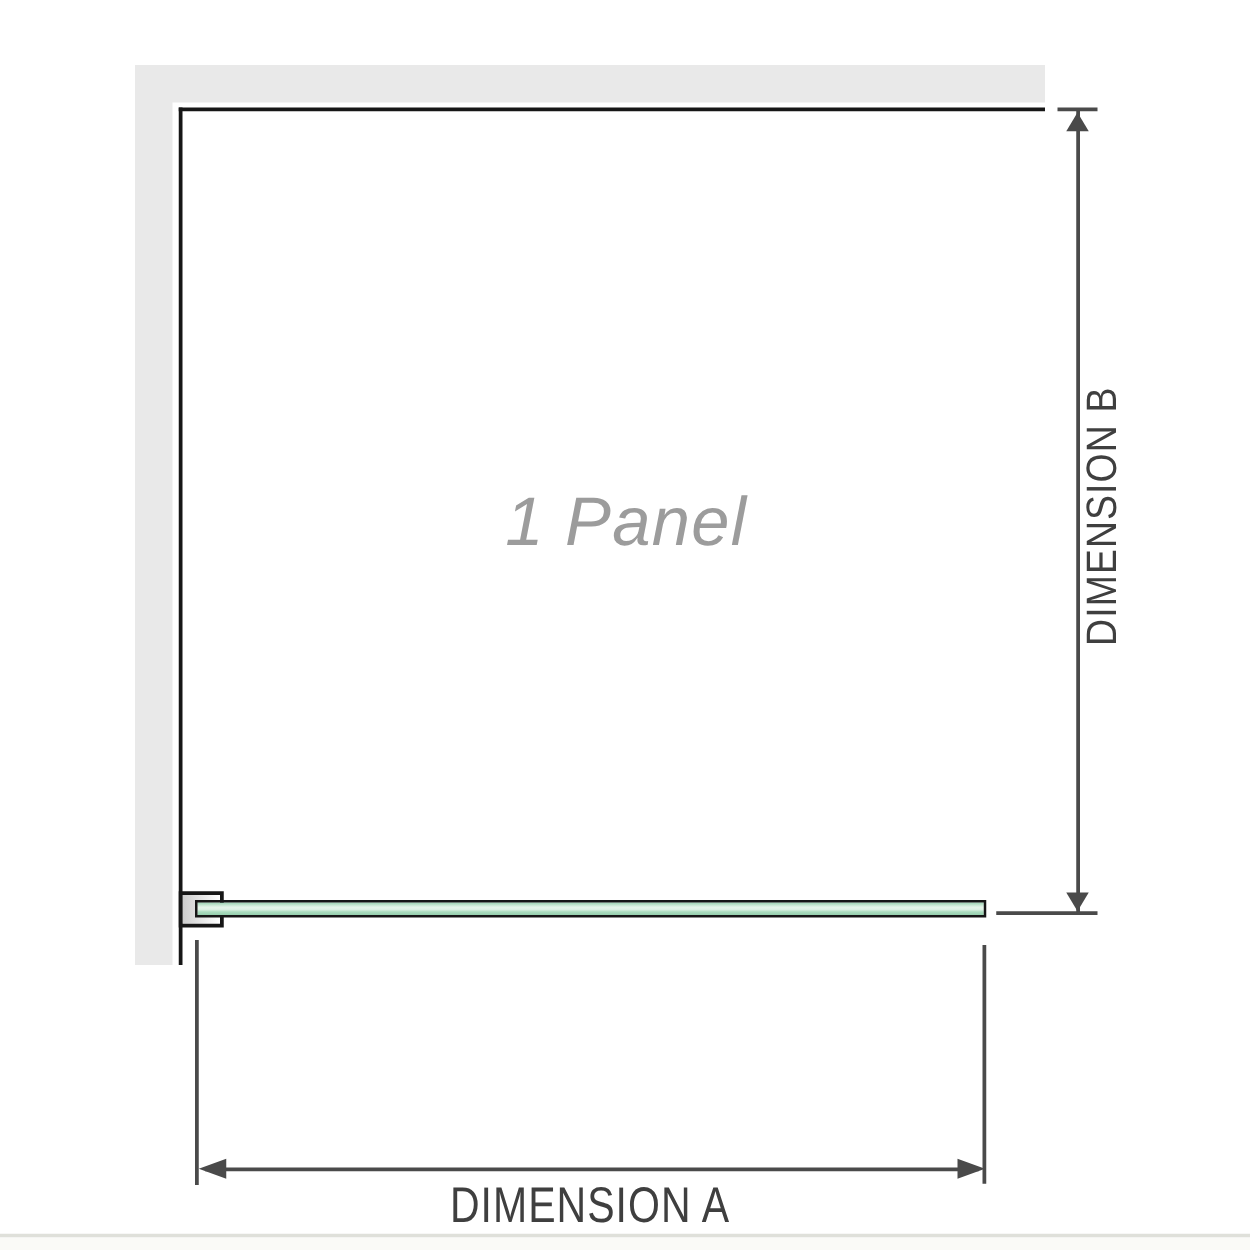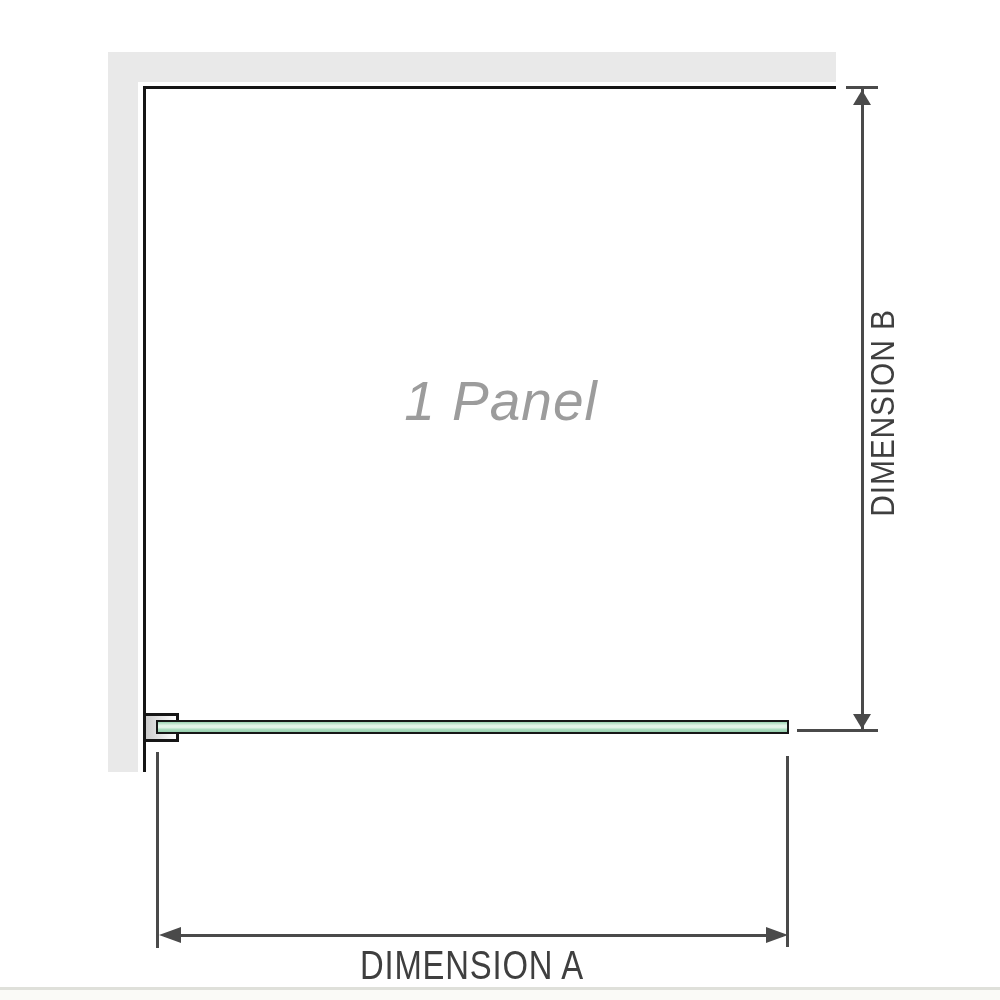--- a/index.html
+++ b/index.html
@@ -104,21 +104,21 @@
     left: 472px; top: 965px;
     transform: translate(-50%, -50%) scaleX(0.82);
     font-size: 40px;
     letter-spacing: 1px;
     color: var(--label-text, #3f3f3f);
     white-space: nowrap;
   }
 
   
   .panel-label {
-    left: 501px; top: 401px;
+    left: 501px; top: 417px;
     transform: translate(-50%, -50%);
     font-style: italic;
     font-size: 55px;
     letter-spacing: 1px;
     color: var(--panel-text, #9c9c9c);
     white-space: nowrap;
   }
 
   
   .bottom-edge-line { left: 0; top: 987px; width: 1000px; height: 3px; background: #dfe0da; }

